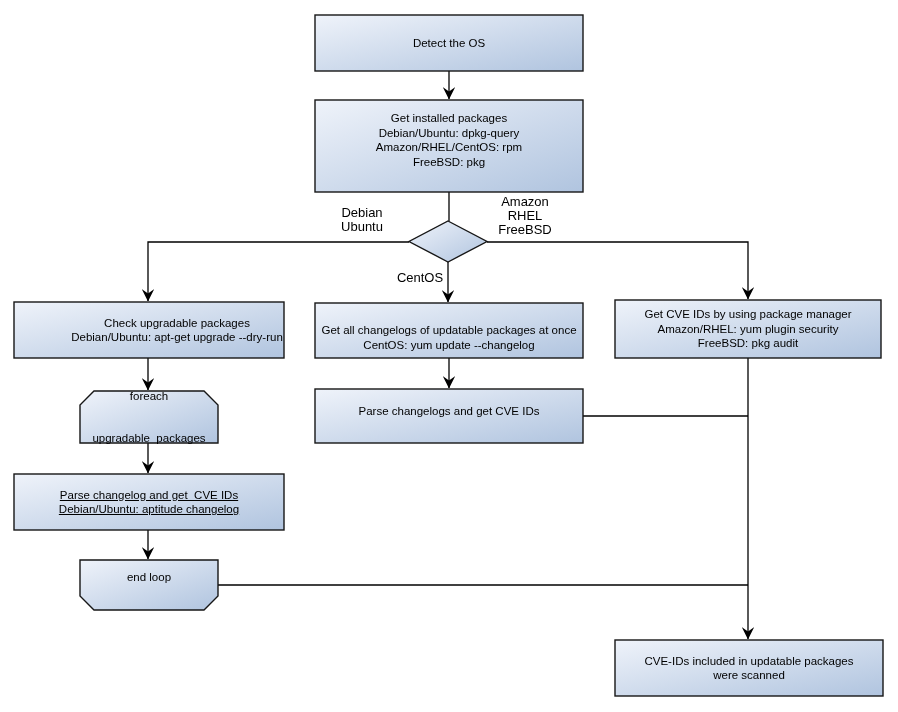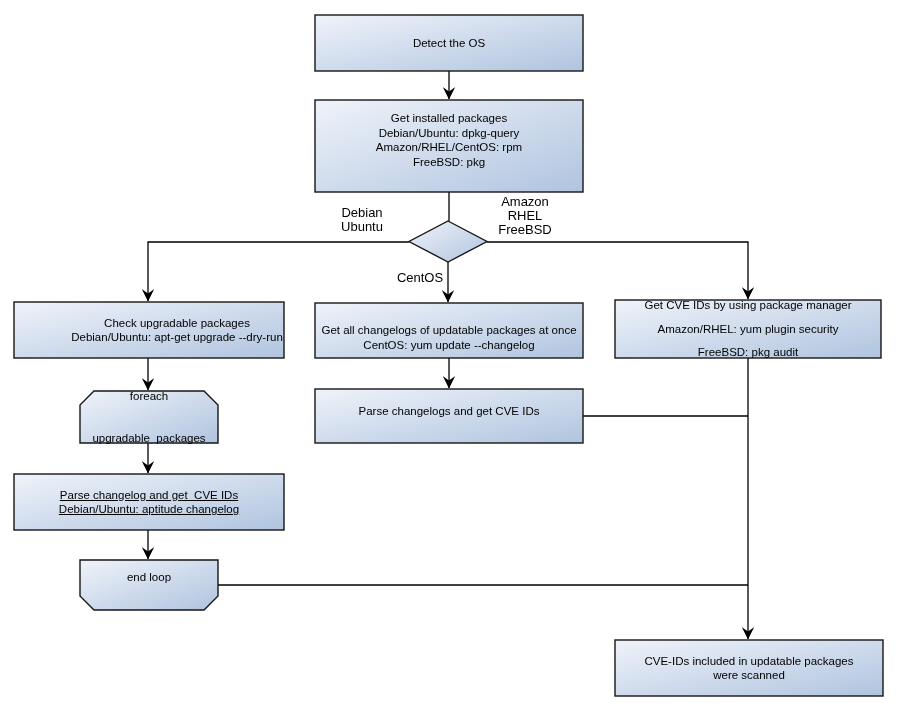--- a/index.html
+++ b/index.html
@@ -121,21 +121,21 @@
 
   <div class="node-label" style="left:315px; top:310px; width:268px; height:55px;">
     <div>Get all changelogs of updatable packages at once</div>
     <div>CentOS: yum update --changelog</div>
   </div>
 
   <div class="node-label" style="left:315px; top:387px; width:268px; height:48px;">
     <div>Parse changelogs and get CVE IDs</div>
   </div>
 
-  <div class="node-label" style="left:615px; top:300px; width:266px; height:58px;gap:9px;">
+  <div class="node-label" style="left:615px; top:300px; width:266px; height:58px;">
     <div>Get CVE IDs by using package manager</div>
     <div>Amazon/RHEL: yum plugin security</div>
     <div>FreeBSD: pkg audit</div>
   </div>
 
   <div class="node-label" style="left:615px; top:640px; width:268px; height:56px;">
     <div>CVE-IDs included in updatable packages</div>
     <div>were scanned</div>
   </div>
 

